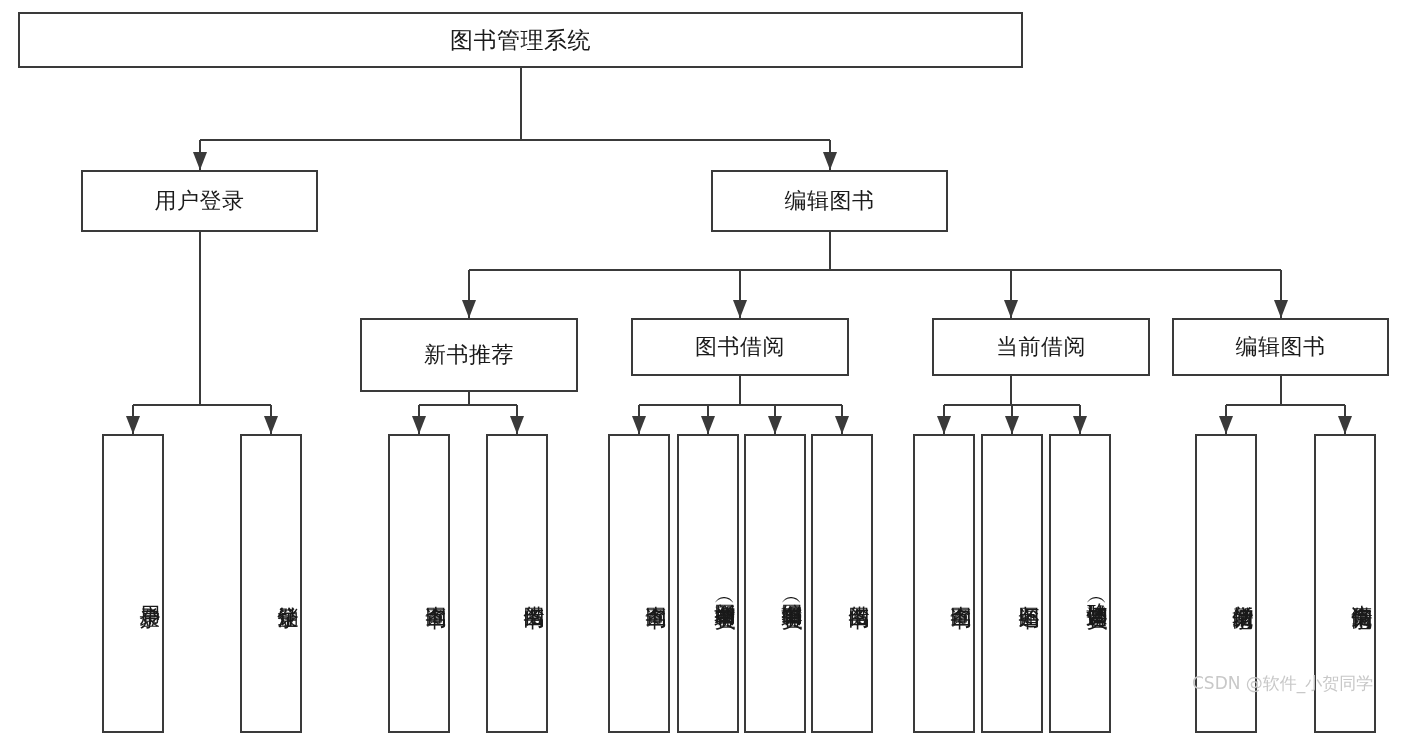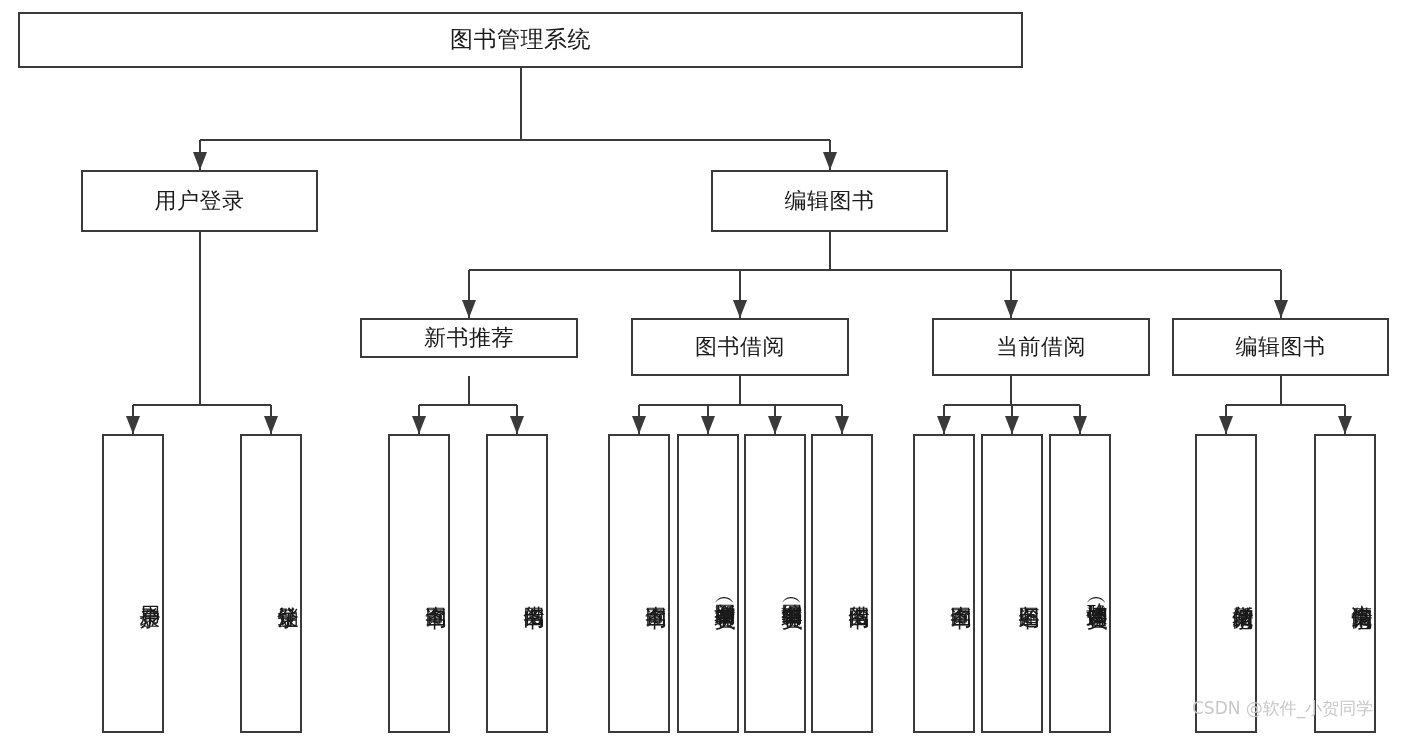--- a/index.html
+++ b/index.html
@@ -20,21 +20,20 @@
   }
   .node {
     position: absolute;
     border: 2px solid #3a3a3a;
     background: #ffffff;
     display: flex;
     align-items: center;
     justify-content: center;
     color: #1a1a1a;
     line-height: 1.15;
-    font-family: Liberation Serif, serif;
   }
   .node.horizontal {
     font-size: 22px;
     letter-spacing: 0.5px;
   }
   .node.vertical {
     writing-mode: vertical-rl;
     text-orientation: upright;
     font-size: 21px;
     align-items: flex-start;
@@ -126,21 +125,21 @@
     <div class="arrow" style="left: 1338px; top: 416px;"></div>
     <div class="node horizontal root" style="left: 18px; top: 12px; width: 1005px; height: 56px;">
       <span>图书管理系统</span>
     </div>
     <div class="node horizontal" style="left: 81px; top: 170px; width: 237px; height: 62px;">
       <span>用户登录</span>
     </div>
     <div class="node horizontal" style="left: 711px; top: 170px; width: 237px; height: 62px;">
       <span>编辑图书</span>
     </div>
-    <div class="node horizontal" style="left: 360px; top: 318px; width: 218px; height: 40px;">
+    <div class="node horizontal" style="left: 360px; top: 318px; width: 218px; height: 74px;">
       <span>新书推荐</span>
     </div>
     <div class="node horizontal" style="left: 631px; top: 318px; width: 218px; height: 58px;">
       <span>图书借阅</span>
     </div>
     <div class="node horizontal" style="left: 932px; top: 318px; width: 218px; height: 58px;">
       <span>当前借阅</span>
     </div>
     <div class="node horizontal" style="left: 1172px; top: 318px; width: 217px; height: 58px;">
       <span>编辑图书</span>
@@ -177,14 +176,14 @@
     </div>
     <div class="node vertical" style="left: 1049px; top: 434px; width: 62px; height: 299px;">
       <span>确认归还（管理员）</span>
     </div>
     <div class="node vertical" style="left: 1195px; top: 434px; width: 62px; height: 299px;">
       <span>新增借阅记录</span>
     </div>
     <div class="node vertical" style="left: 1314px; top: 434px; width: 62px; height: 299px;">
       <span>查询借阅记录</span>
     </div>
-    <div class="watermark" style="left: 1192px; top: 697px; color: rgb(200, 200, 200);">CSDN @软件_小贺同学</div>
+    <div class="watermark" style="left: 1192px; top: 672px; color: rgb(200, 200, 200);">CSDN @软件_小贺同学</div>
   </div>
 
 </body></html>

